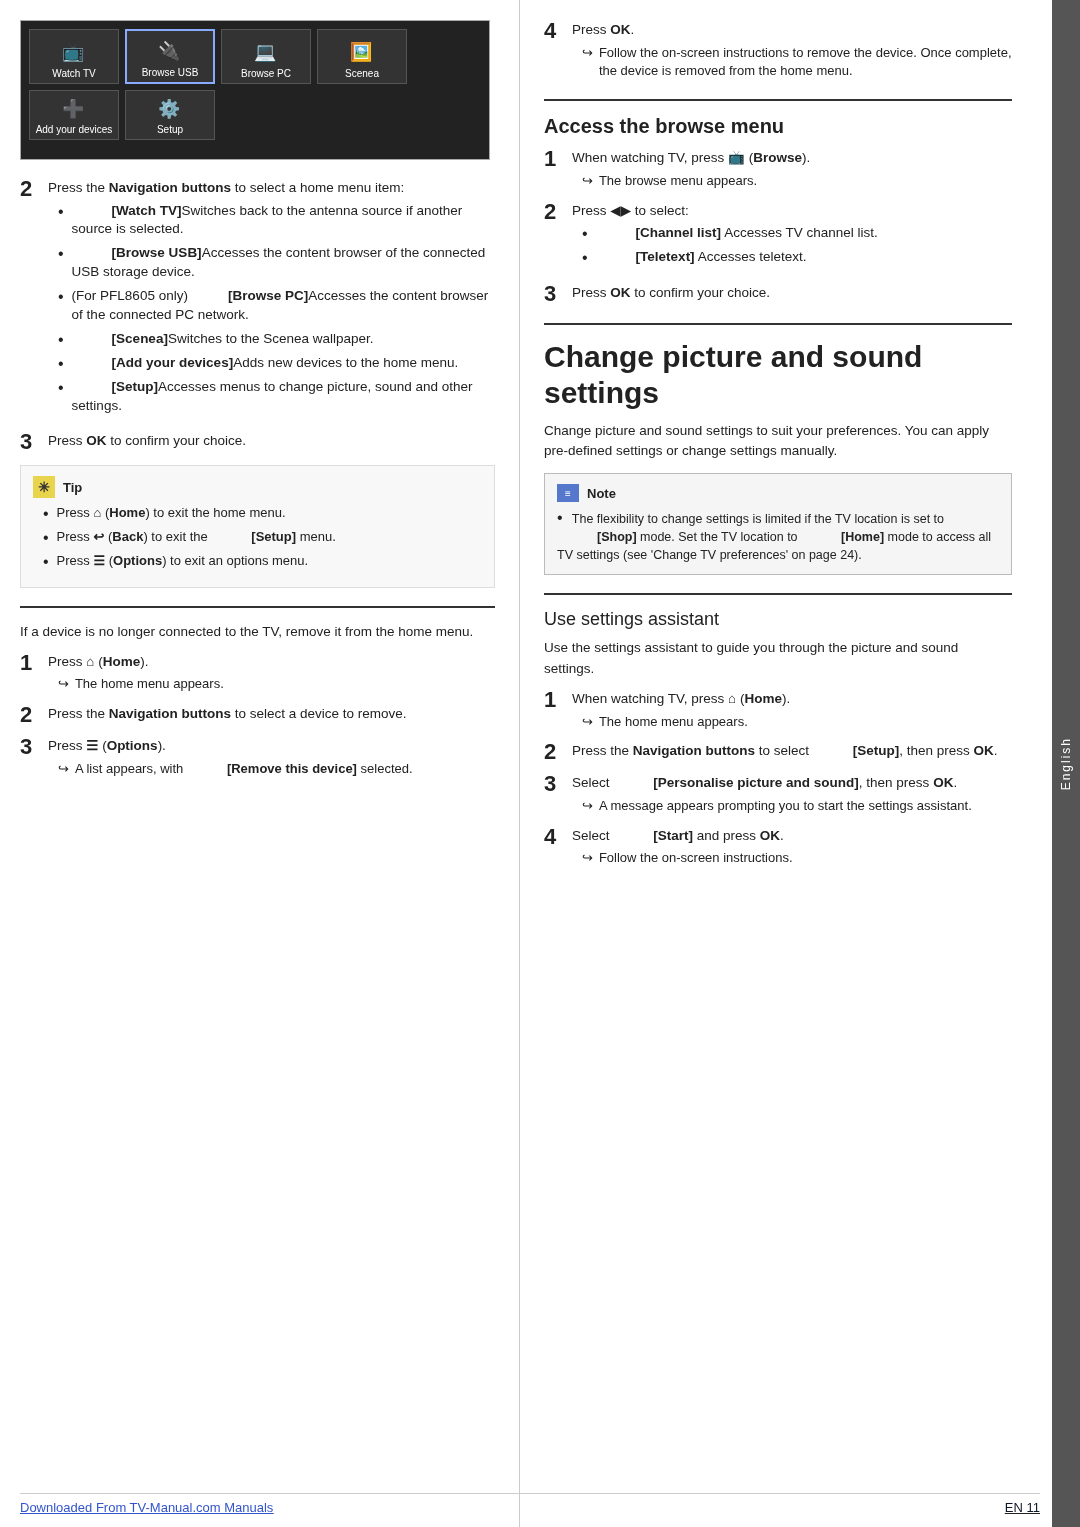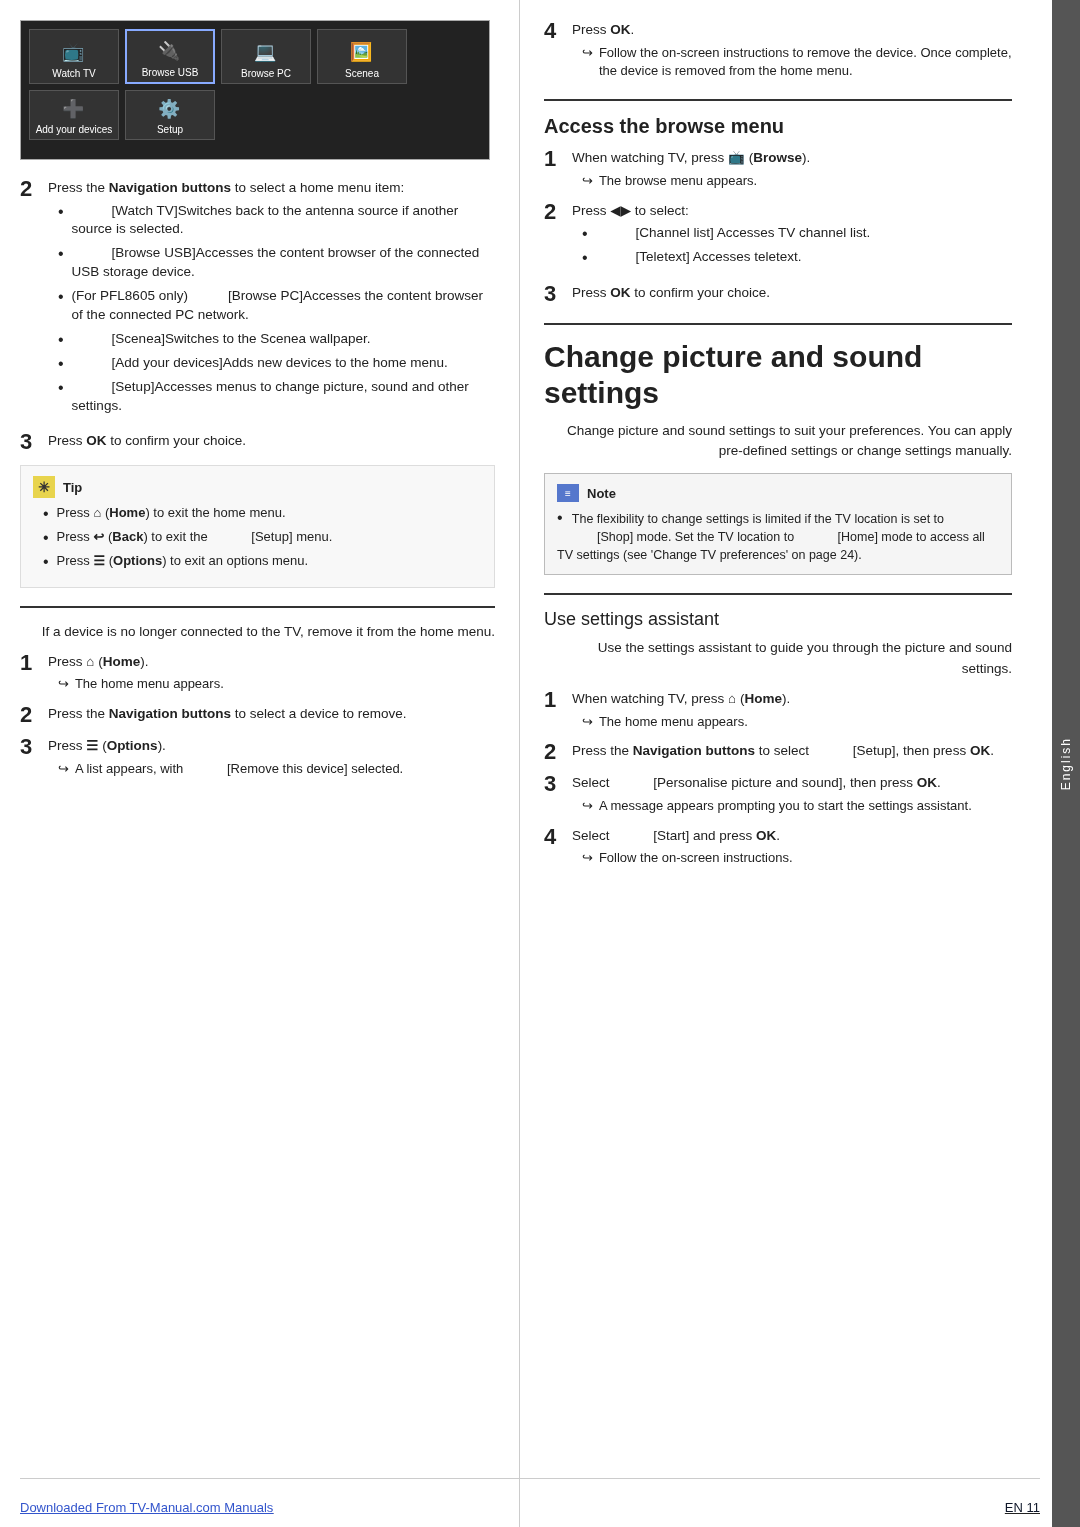--- a/index.html
+++ b/index.html
@@ -244,33 +244,33 @@
       color: #fff;
       font-weight: bold;
     }
     .note-box p {
       font-size: 12.5px;
       line-height: 1.45;
     }
 
     
     .bold { font-weight: bold; }
-    .bracket-bold { font-weight: normal; padding-left: 40px; }
+    .bracket-bold { font-weight: bold; padding-left: 40px; }
 
     
     .footer {
       position: absolute;
       bottom: 12px;
       left: 20px;
       right: 40px;
       display: flex;
       justify-content: space-between;
       align-items: center;
       border-top: 1px solid #ccc;
-      padding-top: 21px;
+      padding-top: 6px;
       text-decoration: underline;
     }
     .footer-link {
       color: #3355cc;
       text-decoration: underline;
       font-size: 13px;
     }
     .footer-page {
       font-size: 13px;
       color: #0f172a;
@@ -288,21 +288,20 @@
     .sub-section-heading {
       font-size: 18px;
       font-weight: normal;
       margin-bottom: 8px;
     }
 
     .para {
       font-size: 13.5px;
       line-height: 1.5;
       margin-bottom: 10px;
-      text-align: right;
     }
 
     kbd {
       font-family: Arial, sans-serif;
       font-weight: bold;
     }
   </style>
 </head>
 <body>
 

